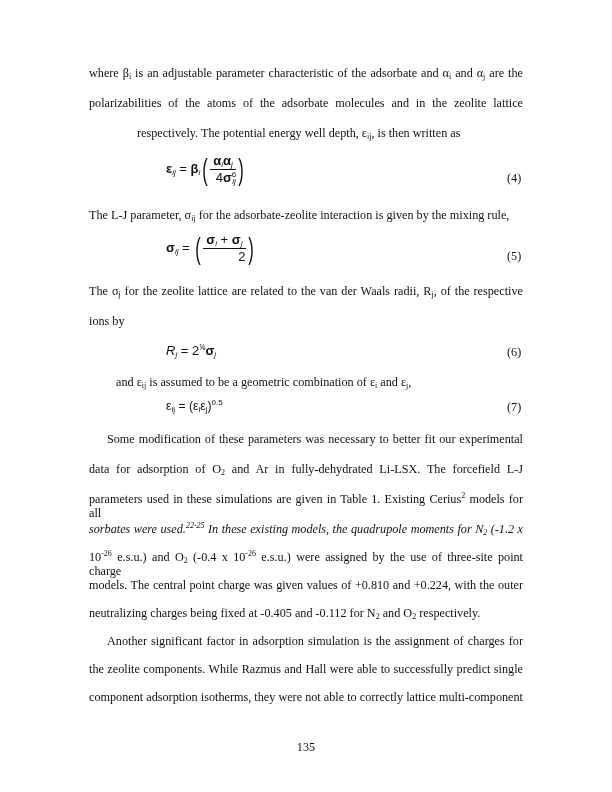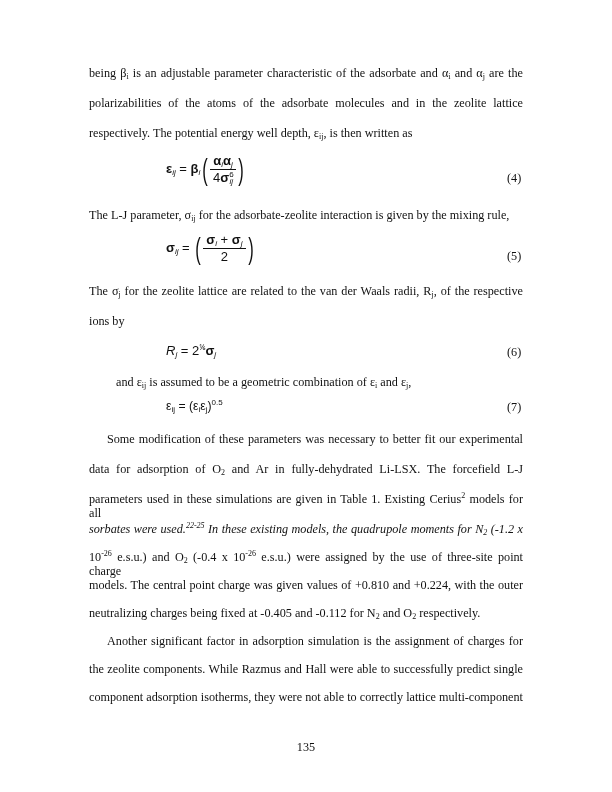--- a/index.html
+++ b/index.html
@@ -9,35 +9,35 @@
             white-space: nowrap; }
     .justify { text-align: justify; text-align-last: justify; white-space: normal; }
     .indent { padding-left: 18px; box-sizing: border-box; }
     sub, sup { font-size: 8px; line-height: 0; position: relative; }
     sub { vertical-align: -2px; }
     sup { vertical-align: 5px; }
     .eq { position: absolute; left: 166px; font-size: 13px; font-family: Liberation Sans, sans-serif; }
     .eqnum { position: absolute; left: 507px; font-size: 12.2px; }
     .bold { font-weight: bold; }
     .ital { font-style: italic; }
-    .frac { display: inline-block; vertical-align: middle; text-align: center; }
+    .frac { display: inline-block; vertical-align: middle; text-align: right; }
     .frac .num { display: block; border-bottom: 1px solid #111; padding: 0 3px 1px 3px; line-height: 14px; }
     .frac .den { display: block; padding-top: 1px; line-height: 14px; }
     .paren { display: inline-block; vertical-align: middle; font-size: 30px; font-weight: 200; line-height: 30px;
              transform: scaleX(0.55); }
     .pagenum { position: absolute; left: 0; width: 612px; text-align: center; top: 740px; font-size: 12.2px; }
   </style>
 </head>
 <body>
 
-<div class="line justify" style="top:66px;"><span>being β</span><sub>i</sub><span> is an adjustable parameter characteristic of the adsorbate and α</span><sub>i</sub><span> and α</span><sub>j</sub><span> are the</span></div>
+<div class="line justify" style="top:66px;"><span>where β</span><sub>i</sub><span> is an adjustable parameter characteristic of the adsorbate and α</span><sub>i</sub><span> and α</span><sub>j</sub><span> are the</span></div>
 
 <div class="line justify" style="top:96px;">polarizabilities of the atoms of the adsorbate molecules and in the zeolite lattice</div>
 
-<div class="line" style="top:126px;"><span>respectively.  The potential energy well depth, ε</span><sub>ij</sub><span>, is then written as</span></div>
+<div class="line" style="top:126px;margin-left:48px;"><span>respectively.  The potential energy well depth, ε</span><sub>ij</sub><span>, is then written as</span></div>
 
 <div class="eq" style="top:154px;">
   <span class="bold">ε</span><sub class="ital">ij</sub><span> = </span><span class="bold">β</span><sub class="ital">i</sub><span class="paren">(</span><span class="frac"><span class="num"><span class="bold">α</span><sub class="ital">i</sub><span class="bold">α</span><sub class="ital">j</sub></span><span class="den"><span>4</span><span class="bold">σ</span><sup>6</sup><sub class="ital" style="margin-left:-4px;">ij</sub></span></span><span class="paren">)</span>
 </div>
 <div class="eqnum" style="top:171px;">(4)</div>
 
 <div class="line" style="top:208px;"><span>The L-J parameter, σ</span><sub>ij</sub><span> for the adsorbate-zeolite interaction is given by the mixing rule,</span></div>
 
 <div class="eq" style="top:233px;">
   <span class="bold">σ</span><sub class="ital">ij</sub><span> = </span><span class="paren">(</span><span class="frac"><span class="num"><span class="bold">σ</span><sub class="ital">i</sub><span> + </span><span class="bold">σ</span><sub class="ital">j</sub></span><span class="den">2</span></span><span class="paren">)</span>

